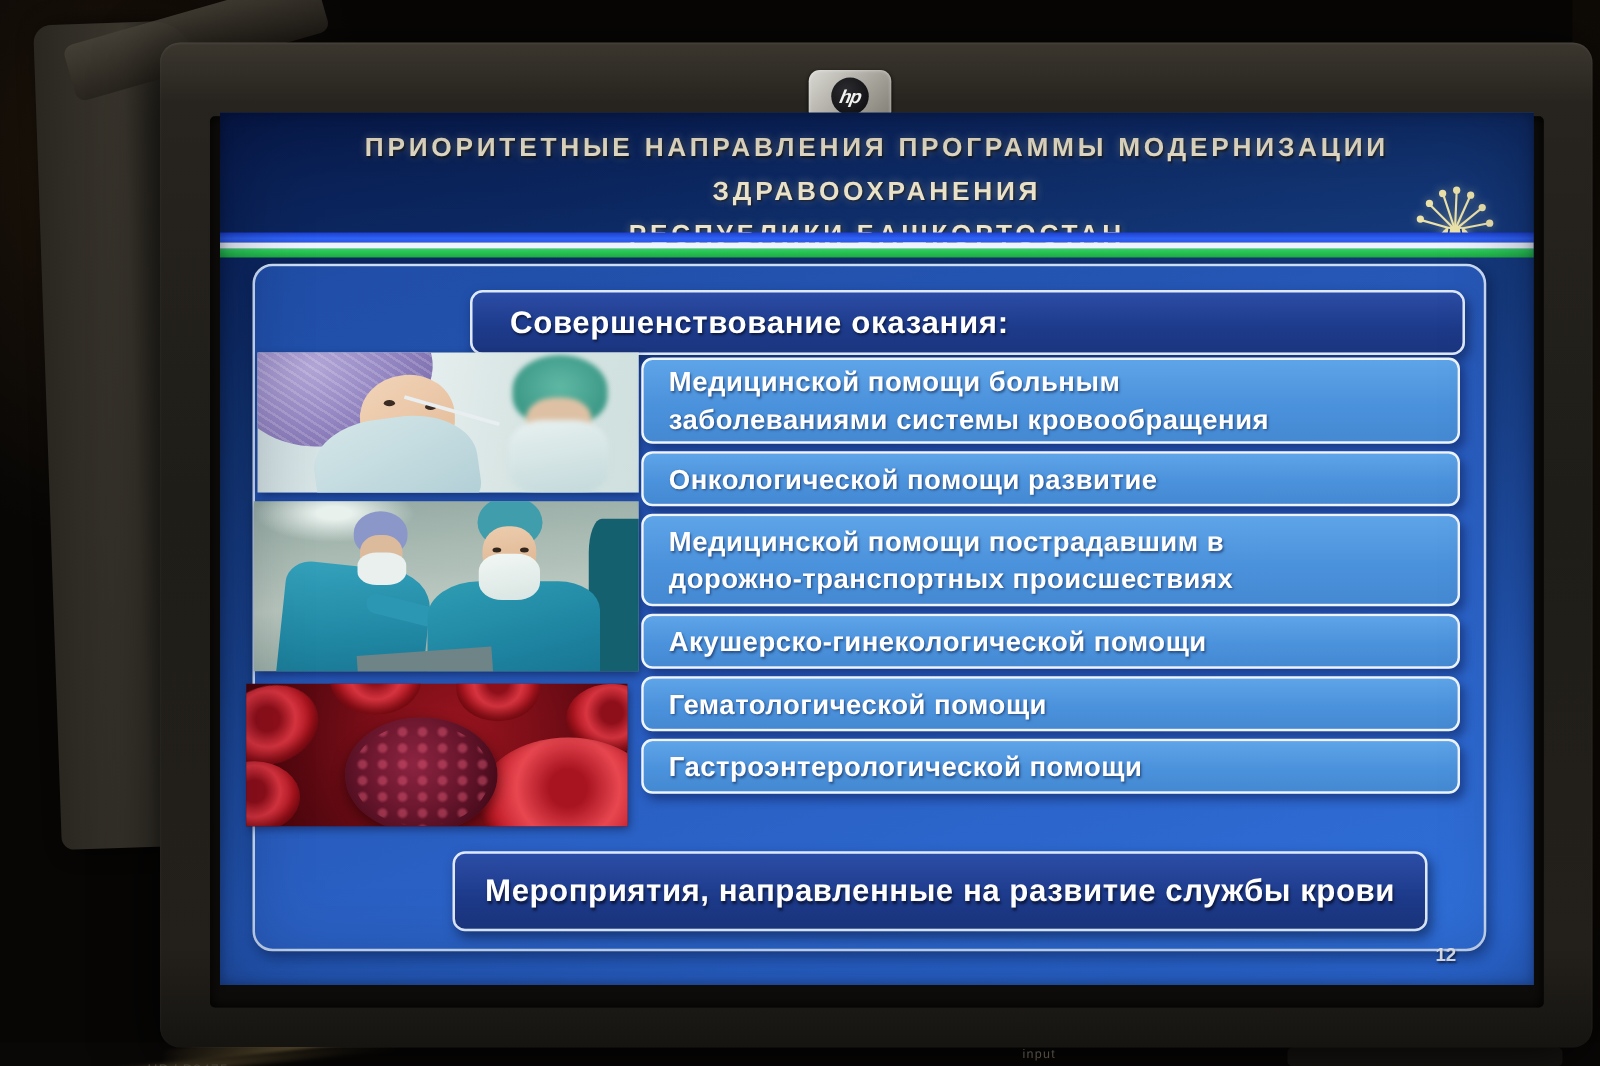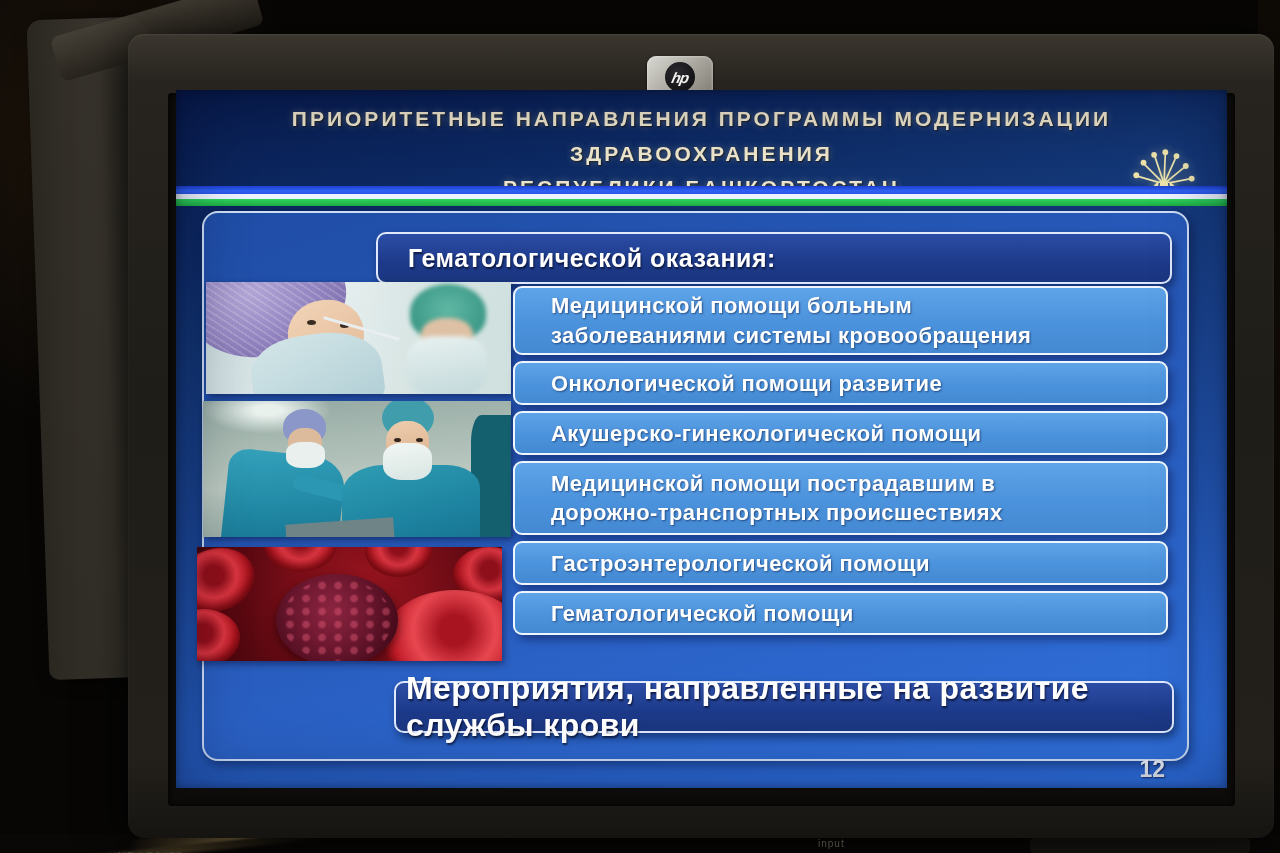--- a/index.html
+++ b/index.html
@@ -68,34 +68,34 @@
   .panel{left:26px;top:121px;width:983px;height:546px;border:2px solid #ccdef6;border-radius:16px;
     background:linear-gradient(160deg,#1f4da6 0%,#2758b8 40%,#2c66cc 75%,#2f6fd9 100%);
     box-shadow:3px 4px 12px rgba(5,15,50,.5);}
 
   .dark-box{background:linear-gradient(180deg,#2c4da6 0%,#1d3a8a 60%,#1b3680 100%);
     border:2px solid #dfe9fb;border-radius:10px;color:#ffffff;font-weight:bold;
     box-shadow:3px 5px 9px rgba(5,15,50,.5);display:flex;align-items:center;
     text-shadow:1px 2px 2px rgba(0,0,15,.6);}
   .header-box{left:200px;top:142px;width:796px;height:52px;font-size:25px;
     padding-left:30px;letter-spacing:.5px;box-sizing:border-box;}
-  .footer-box{left:186px;top:591px;width:780px;height:52px;font-size:32px;
-    justify-content:center;letter-spacing:.4px;box-sizing:border-box;padding:0 10px;margin-left:32px;}
+  .footer-box{left:186px;top:591px;width:780px;height:64px;font-size:25px;
+    justify-content:center;letter-spacing:.4px;box-sizing:border-box;padding:0 10px;}
 
   .items{left:337px;top:196px;width:655px;display:flex;flex-direction:column;gap:6px;}
   .item{box-sizing:border-box;min-height:44px;border:2px solid #eef5fd;border-radius:9px;
     background:linear-gradient(180deg,#5ea4e8 0%,#4b92dc 55%,#4489d2 100%);
     box-shadow:4px 5px 8px rgba(8,20,70,.45);
     color:#fff;font-weight:bold;font-size:22px;letter-spacing:.4px;line-height:1.35;
-    display:flex;align-items:center;padding:3px 14px 3px 36px;
+    display:flex;align-items:center;padding:3px 14px 3px 20px;
     text-shadow:1px 1px 2px rgba(10,20,60,.55);}
   .item span{white-space:pre-line;}
   .item.tall1{min-height:62px;}
   .item.tall2{min-height:74px;}
-  .page-number{right:62px;top:666px;color:#e8edf6;font-weight:bold;font-size:23px;
+  .page-number{right:62px;top:666px;color:#e8edf6;font-weight:bold;font-size:15px;
     text-shadow:1px 1px 2px rgba(0,0,20,.6);}
 
   
   .photo{overflow:hidden;box-shadow:2px 3px 7px rgba(0,0,30,.45);}
   .photo .el{position:absolute;}
   .photo1{left:30px;top:192px;width:305px;height:112px;
     background:linear-gradient(100deg,#c8d8dc 0%,#e6efef 40%,#d6e4e2 70%,#cfe0de 100%);}
   .p1-cap{left:-6%;top:-32%;width:52%;height:98%;border-radius:50%;transform:rotate(-12deg);
     background:radial-gradient(ellipse at 40% 40%,#b2a6d6 0%,#9587c2 45%,#7e6fae 80%);}
   .p1-cap::after{content:"";position:absolute;inset:0;border-radius:50%;
@@ -217,21 +217,21 @@
 
     <div class="abs flag-stripe">
       <div class="band flag-blue"></div>
       <div class="band flag-white"></div>
       <div class="band flag-green"></div>
     </div>
 
     <div class="abs panel"></div>
 
     <div class="abs dark-box header-box">
-      <span>Гематологической оказания:</span>
+      <span>Совершенствование оказания:</span>
     </div>
 
     <div class="abs photo photo1">
       <div class="el p1-cap"></div>
       <div class="el p1-face"></div>
       <div class="el p1-eyes"></div>
       <div class="el p1-mask"></div>
       <div class="el p1-strap"></div>
       <div class="el p1-fig2">
         <div class="el p1-cap2"></div>
@@ -267,33 +267,33 @@
     </div>
 
     <div class="abs items">
       <div class="item tall1">
         <span>Медицинской помощи больным
 заболеваниями системы кровообращения</span>
       </div>
       <div class="item">
         <span>Онкологической помощи развитие</span>
       </div>
-      <div class="item">
-        <span>Акушерско-гинекологической помощи</span>
-      </div>
       <div class="item tall2">
         <span>Медицинской помощи пострадавшим в
 дорожно-транспортных происшествиях</span>
       </div>
       <div class="item">
-        <span>Гастроэнтерологической помощи</span>
+        <span>Акушерско-гинекологической помощи</span>
       </div>
       <div class="item">
         <span>Гематологической помощи</span>
       </div>
+      <div class="item">
+        <span>Гастроэнтерологической помощи</span>
+      </div>
     </div>
 
     <div class="abs dark-box footer-box">
       <span>Мероприятия, направленные на развитие службы крови</span>
     </div>
 
     <div class="abs page-number">12</div>
   </div>
 
 </div>

